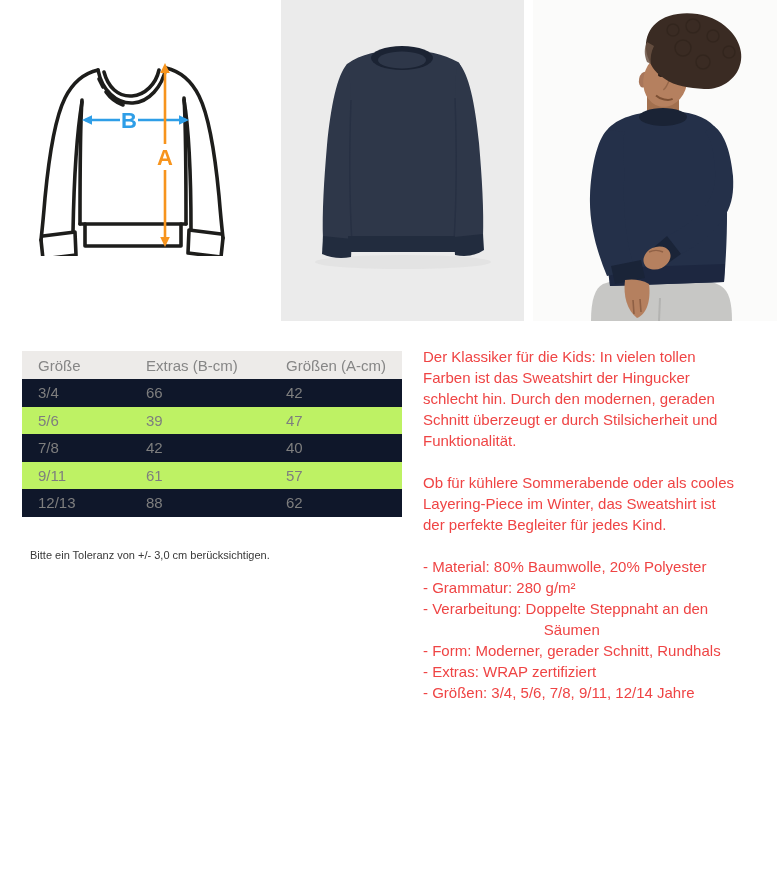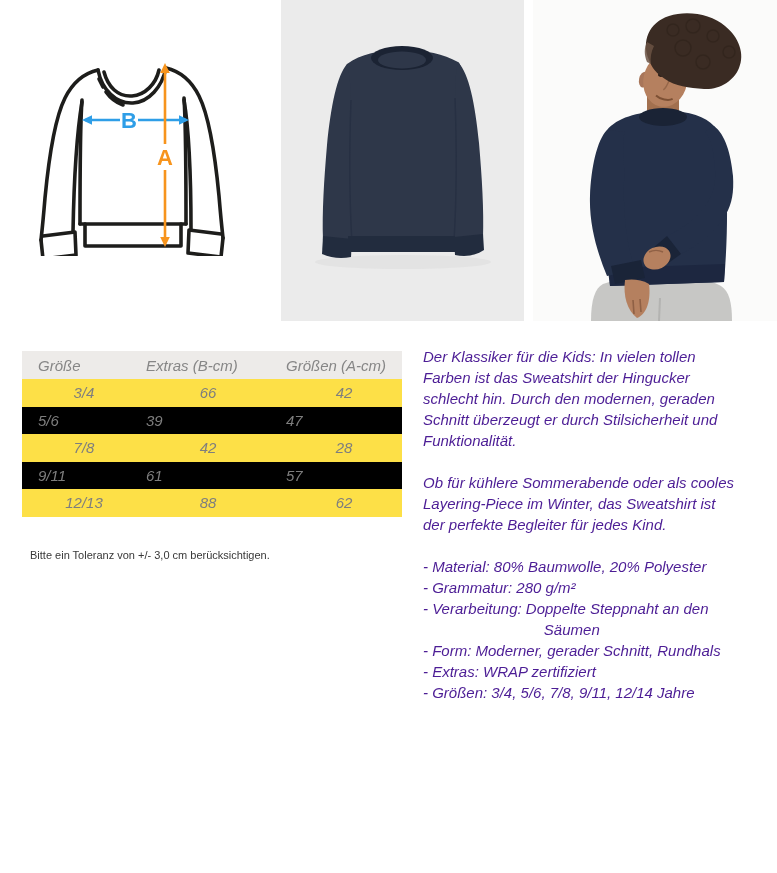--- a/index.html
+++ b/index.html
@@ -6,32 +6,32 @@
   .page{position:relative;width:777px;height:873px;background:#ffffff;overflow:hidden;
         font-family:"Liberation Sans",sans-serif;}
 
   
   .diagram{position:absolute;left:28px;top:56px;width:210px;height:200px;}
   .photo-flat{position:absolute;left:281px;top:0;width:243px;height:321px;}
   .photo-model{position:absolute;left:533px;top:0;width:244px;height:321px;}
 
   
   .size-table{position:absolute;left:22px;top:351px;width:380px;border-collapse:collapse;
-              table-layout:fixed;font-size:15px;font-style:italic;}
+              table-layout:fixed;font-size:15px;}
   .size-table col.c1{width:108px}.size-table col.c2{width:140px}.size-table col.c3{width:132px}
   .size-table th{background:#edebe9;color:#868686;font-weight:normal;text-align:left;
                  height:28px;padding:0 0 0 16px;}
   .size-table td{color:#7e7e7e;height:27.5px;padding:0 0 0 16px;}
-  .size-table tr.odd td{background:#fde047;text-align:center;}
-  .size-table tr.even td{background:#000000;}
+  .size-table tr.odd td{background:#0f172a;}
+  .size-table tr.even td{background:#bef264;}
 
   .tolerance{position:absolute;left:30px;top:549px;font-size:11px;color:#383838;}
 
   .description{position:absolute;left:423px;top:346px;width:354px;font-size:15px;
-               line-height:21px;color:#4c1d95;white-space:pre-line;font-style:italic;}
+               line-height:21px;color:#ef4444;white-space:pre-line;}
 </style>
 </head>
 <body>
 
 <div class="page">
 
   <svg class="diagram" viewBox="0 0 210 200">
     <g fill="none" stroke="#1d1d1b" stroke-width="3.6" stroke-linecap="round" stroke-linejoin="round">
 
       <path d="M70,14 C57,17 45,26 37,42 C28,60 21,100 17,142 C15.5,160 14,175 13,184"></path>
@@ -154,21 +154,21 @@
           <td>42</td>
         </tr>
         <tr class="even">
           <td>5/6</td>
           <td>39</td>
           <td>47</td>
         </tr>
         <tr class="odd">
           <td>7/8</td>
           <td>42</td>
-          <td>28</td>
+          <td>40</td>
         </tr>
         <tr class="even">
           <td>9/11</td>
           <td>61</td>
           <td>57</td>
         </tr>
         <tr class="odd">
           <td>12/13</td>
           <td>88</td>
           <td>62</td>

